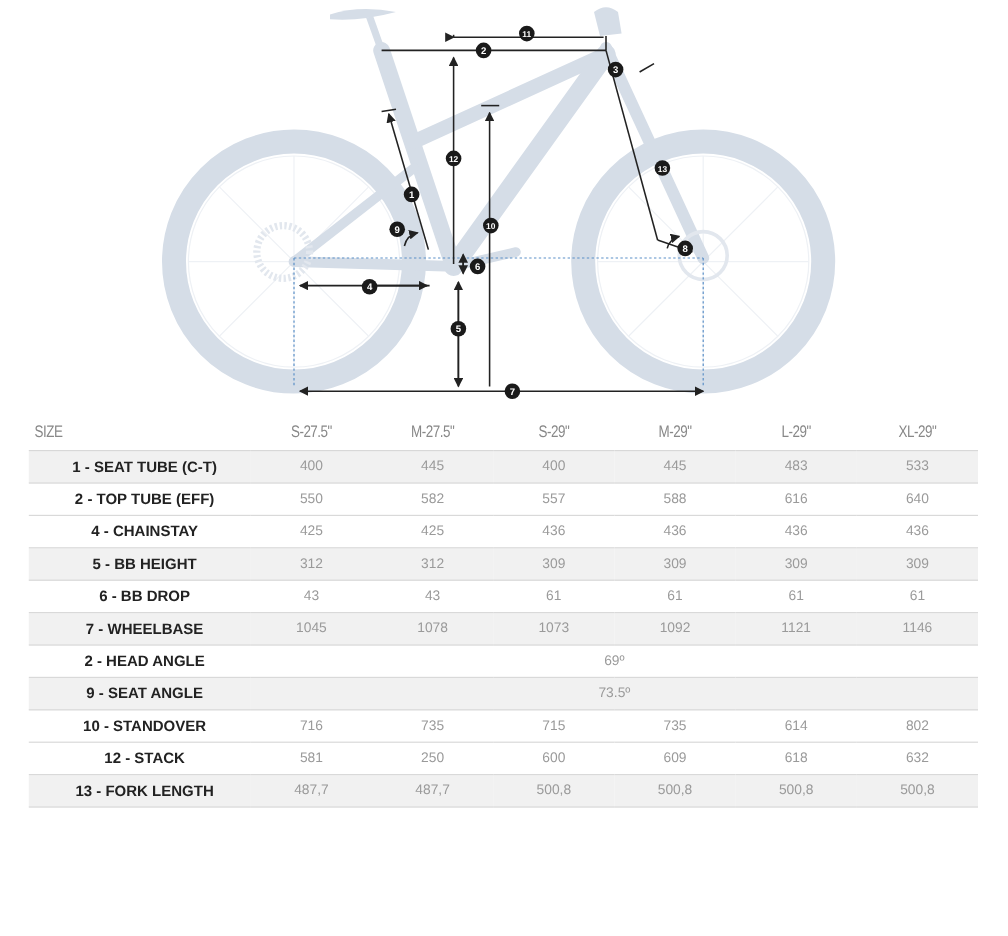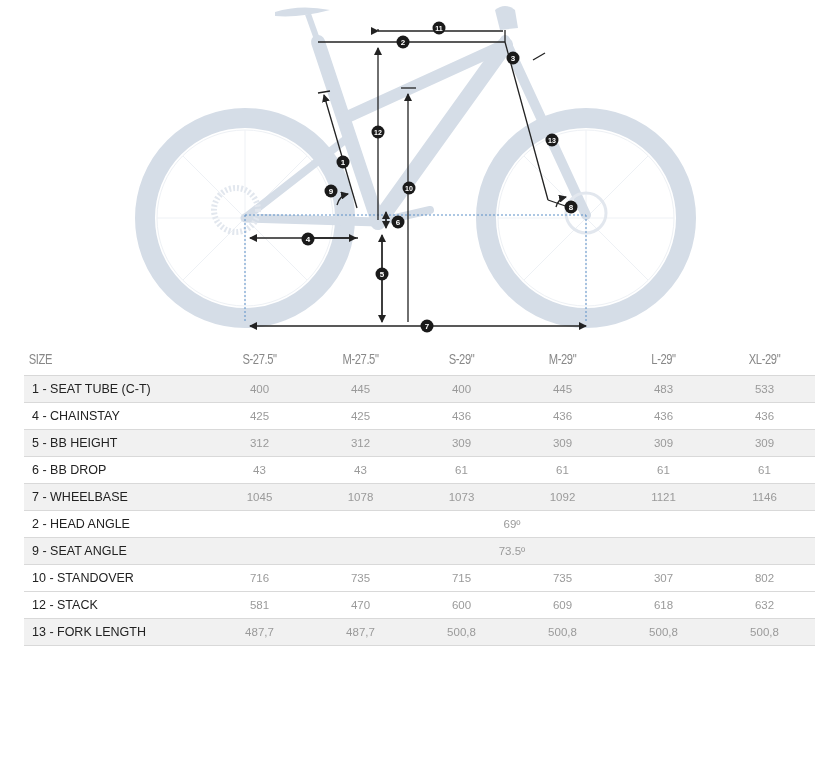--- a/index.html
+++ b/index.html
@@ -2,21 +2,21 @@
 <html><head>
 <meta charset="utf-8">
 <style>
   html, body { margin: 0; padding: 0; background: #ffffff; }
   body { width: 840px; height: 780px; position: relative; overflow: hidden; font-family: "Liberation Sans", sans-serif; }
   .diagram { position: absolute; left: 0; top: 0; width: 840px; height: 345px; }
   .geo-table { position: absolute; left: 24px; top: 342px; width: 791px; border-collapse: collapse; table-layout: fixed; }
   .geo-table th { font-family: "Liberation Sans", sans-serif; font-weight: normal; color: #888; font-size: 14px; letter-spacing: -0.5px; height: 31px; text-align: center; transform: scaleX(0.8); border-bottom: 1px solid #d8d8d8; }
   .geo-table th.size-col { text-align: left; transform-origin: left center; padding-left: 6px; }
   .geo-table td { height: 26px; border-bottom: 1px solid #d9d9d9; font-size: 11.5px; color: #9a9a9a; text-align: center; padding: 0; }
-  .geo-table td.label { text-align: left; padding-left: 8px; font-weight: normal; color: #222; font-size: 12.5px; }
+  .geo-table td.label { text-align: center; padding-left: 8px; font-weight: bold; color: #222; font-size: 12.5px; }
   .geo-table tr.alt td { background: #f1f1f1; }
   .geo-table col.c0 { width: 185px; }
 </style>
 </head>
 <body>
 
 <svg class="diagram" viewBox="0 0 840 345" xmlns="http://www.w3.org/2000/svg">
   <defs>
     <marker id="ah" markerWidth="8" markerHeight="8" refX="7" refY="4" orient="auto" markerUnits="userSpaceOnUse">
       <path d="M0,0 L8,4 L0,8 z" fill="#222"></path>
@@ -172,20 +172,29 @@
       <tr class="alt">
         <td class="label">1 - SEAT TUBE (C-T)</td>
         <td>400</td>
         <td>445</td>
         <td>400</td>
         <td>445</td>
         <td>483</td>
         <td>533</td>
       </tr>
       <tr>
+        <td class="label">2 - TOP TUBE (EFF)</td>
+        <td>550</td>
+        <td>582</td>
+        <td>557</td>
+        <td>588</td>
+        <td>616</td>
+        <td>640</td>
+      </tr>
+      <tr>
         <td class="label">4 - CHAINSTAY</td>
         <td>425</td>
         <td>425</td>
         <td>436</td>
         <td>436</td>
         <td>436</td>
         <td>436</td>
       </tr>
       <tr class="alt">
         <td class="label">5 - BB HEIGHT</td>
@@ -221,27 +230,27 @@
       <tr class="alt">
         <td class="label">9 - SEAT ANGLE</td>
         <td colspan="6">73.5º</td>
       </tr>
       <tr>
         <td class="label">10 - STANDOVER</td>
         <td>716</td>
         <td>735</td>
         <td>715</td>
         <td>735</td>
-        <td>307</td>
+        <td>614</td>
         <td>802</td>
       </tr>
       <tr>
         <td class="label">12 - STACK</td>
         <td>581</td>
-        <td>470</td>
+        <td>250</td>
         <td>600</td>
         <td>609</td>
         <td>618</td>
         <td>632</td>
       </tr>
       <tr class="alt">
         <td class="label">13 - FORK LENGTH</td>
         <td>487,7</td>
         <td>487,7</td>
         <td>500,8</td>

